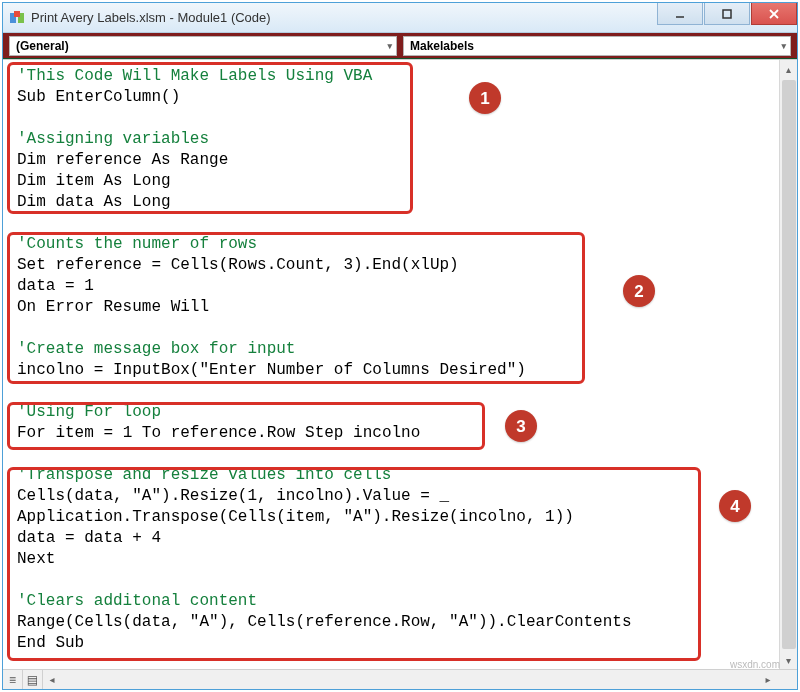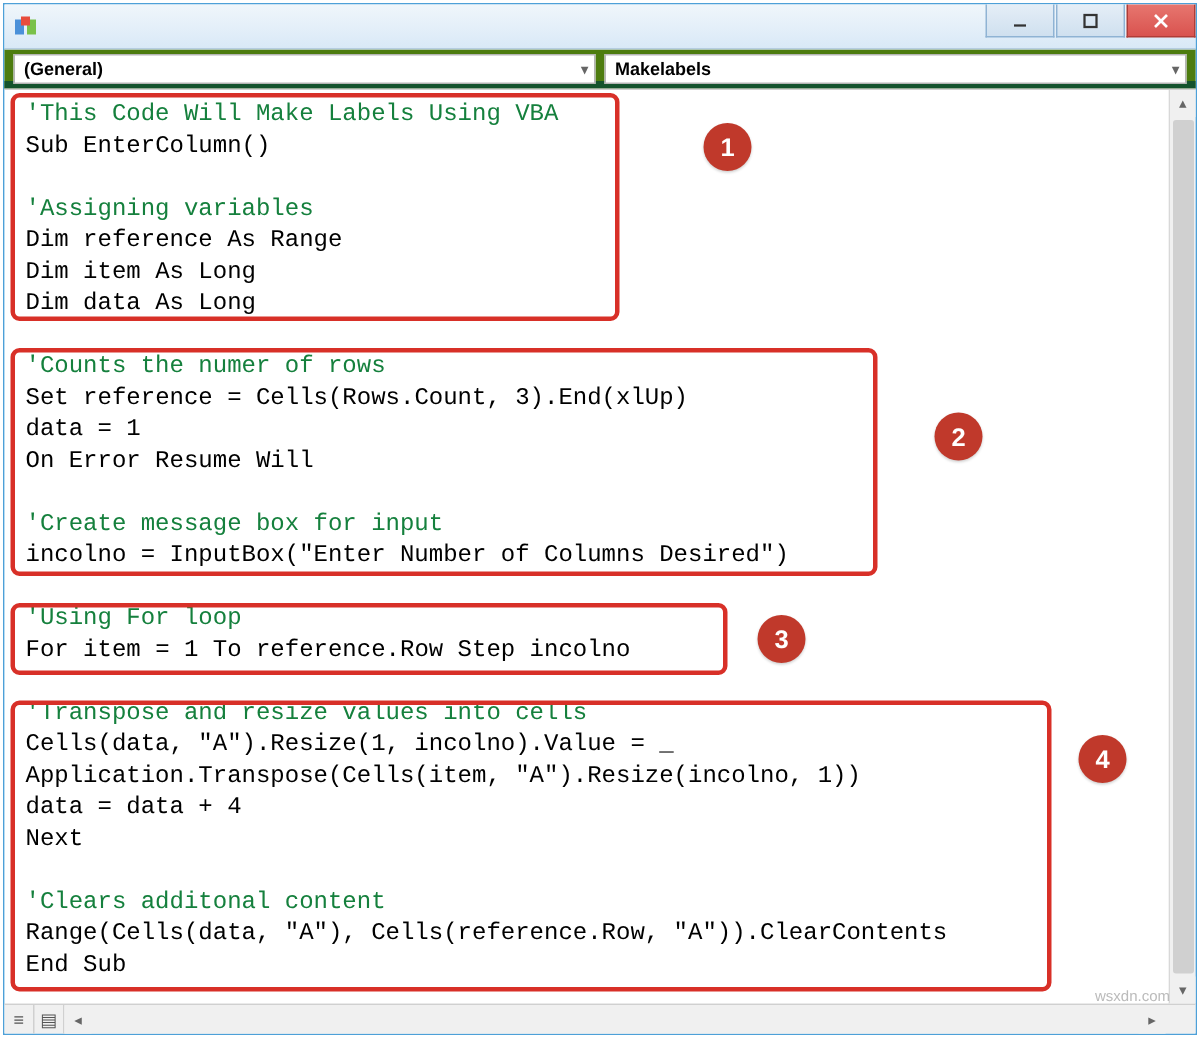--- a/index.html
+++ b/index.html
@@ -60,22 +60,22 @@
   .winbtn.close {
     background: linear-gradient(to bottom, #e7766f, #d9534f);
     color: #fff;
     border: 1px solid #b03c36;
     border-top: none;
   }
   .winbtn svg { width: 12px; height: 12px; }
 
   .dropdowns {
     height: 26px;
-    background: #4d7c0f;
-    border-bottom: 5px solid #14532d;
+    background: #7f1d1d;
+    border-bottom: 1px solid #14532d;
     display: flex;
     gap: 6px;
     padding: 3px 6px;
   }
   .dropdown {
     flex: 1;
     height: 20px;
     background: #fff;
     border: 1px solid #b5b5b5;
     display: flex;
@@ -197,20 +197,21 @@
 <div class="window">
 
   <div class="titlebar">
     <div class="appicon">
       <svg viewBox="0 0 16 16">
           <rect x="1" y="3" width="6" height="10" fill="#4a90d9"></rect>
           <rect x="9" y="3" width="6" height="10" fill="#7ac14a"></rect>
           <rect x="5" y="1" width="6" height="6" fill="#e74c3c"></rect>
         </svg>
     </div>
+    <span class="title">Print Avery Labels.xlsm - Module1 (Code)</span>
     <div class="winbtns">
       <div class="winbtn min">
         <svg viewBox="0 0 12 12">
             <line x1="2" y1="9" x2="10" y2="9" stroke="#333" stroke-width="1.5"></line>
           </svg>
       </div>
       <div class="winbtn max">
         <svg viewBox="0 0 12 12">
             <rect x="2" y="2" width="8" height="8" fill="none" stroke="#333" stroke-width="1.5"></rect>
           </svg>

